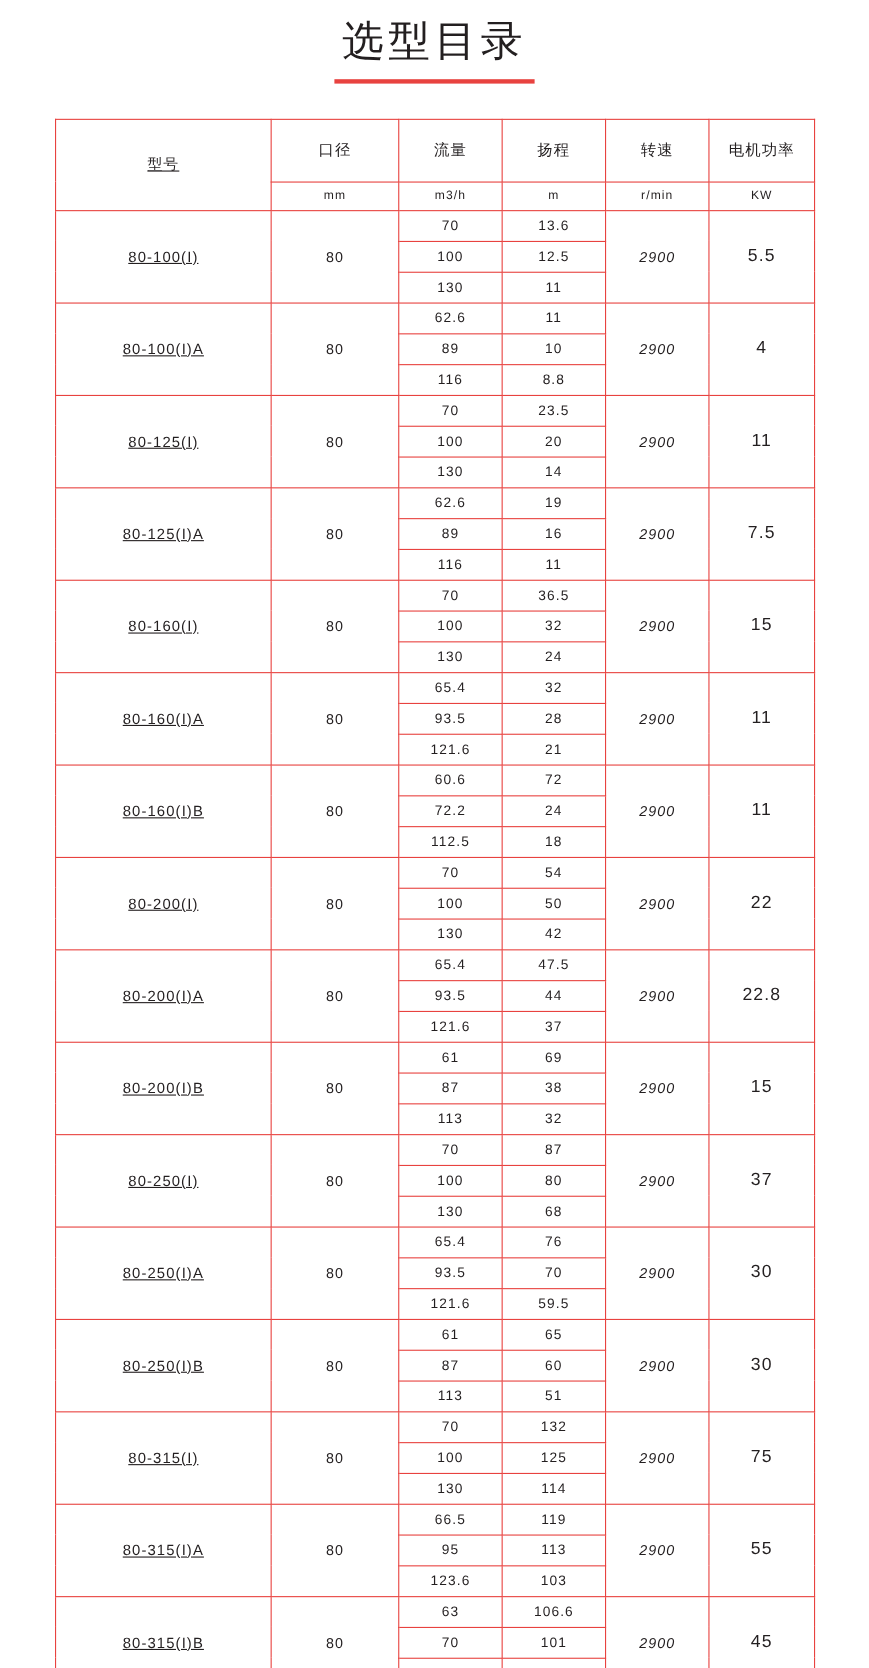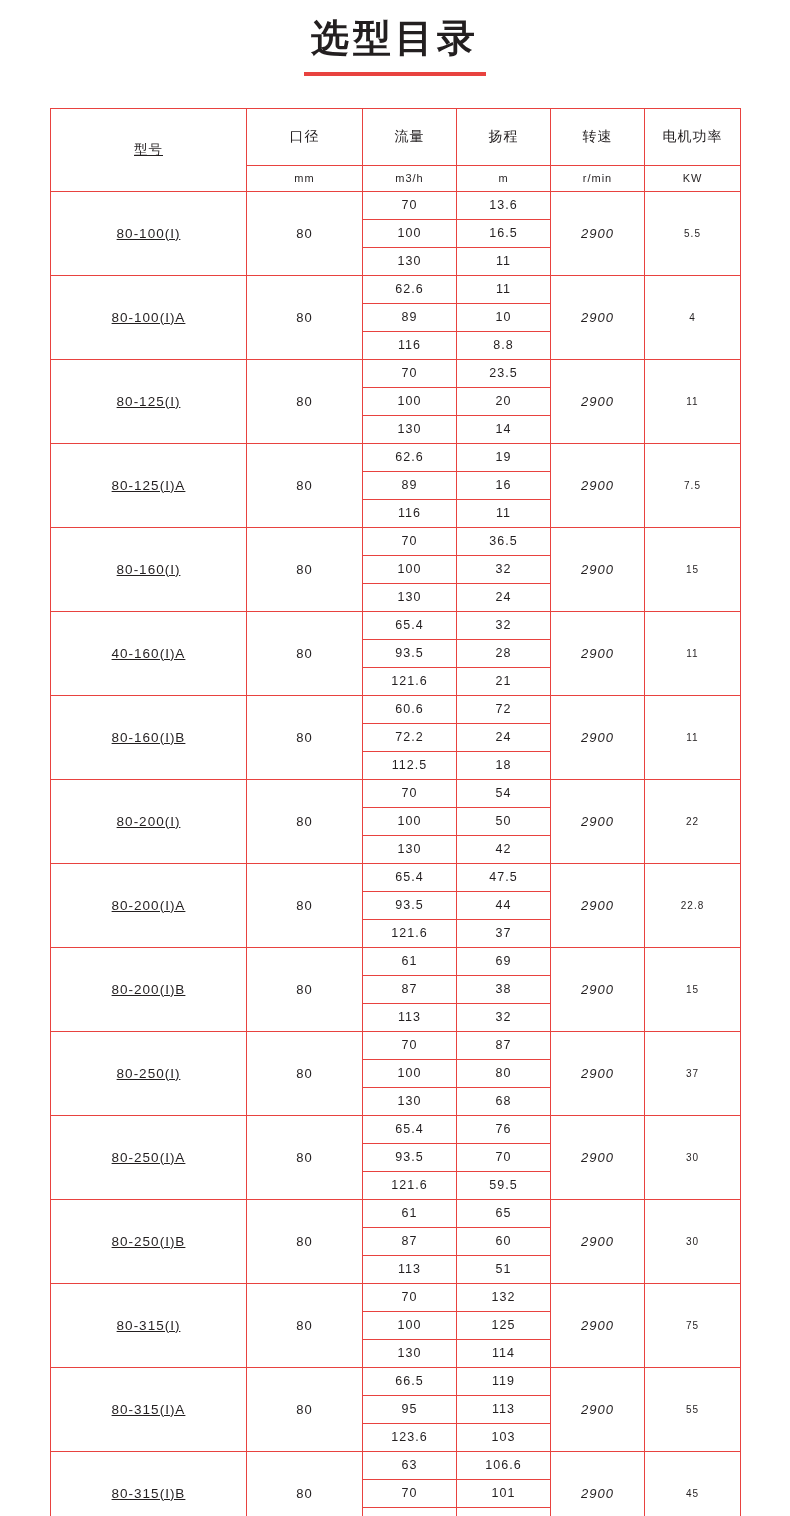--- a/index.html
+++ b/index.html
@@ -17,21 +17,21 @@
     width: 790px;
     position: relative;
     padding: 0;
   }
   .title-block {
     text-align: center;
     padding-top: 16px;
   }
   .page-title {
     font-size: 38px;
-    font-weight: bold;
+    font-weight: normal;
     letter-spacing: 4px;
     color: #231f20;
     line-height: 1.2;
     margin: 0;
   }
   .title-rule {
     width: 182px;
     height: 4px;
     background: #e8423f;
     margin: 10px auto 0 auto;
@@ -78,21 +78,21 @@
     text-decoration: underline;
   }
   td.bore-cell {
     font-size: 13px;
   }
   td.speed-cell {
     font-size: 13px;
     font-style: italic;
   }
   td.power-cell {
-    font-size: 10px;
+    font-size: 16px;
   }
   td.val-cell {
     font-size: 12.5px;
     height: 25px;
     line-height: 25px;
   }
   
 </style>
 </head>
 <body>
@@ -133,21 +133,21 @@
           <tr>
             <td rowspan="3" class="model-cell">80-100(I)</td>
             <td rowspan="3" class="bore-cell">80</td>
             <td class="val-cell">70</td>
             <td class="val-cell">13.6</td>
             <td rowspan="3" class="speed-cell">2900</td>
             <td rowspan="3" class="power-cell">5.5</td>
           </tr>
           <tr>
             <td class="val-cell">100</td>
-            <td class="val-cell">16.5</td>
+            <td class="val-cell">12.5</td>
           </tr>
           <tr>
             <td class="val-cell">130</td>
             <td class="val-cell">11</td>
           </tr>
           <tr>
             <td rowspan="3" class="model-cell">80-100(I)A</td>
             <td rowspan="3" class="bore-cell">80</td>
             <td class="val-cell">62.6</td>
             <td class="val-cell">11</td>
@@ -204,21 +204,21 @@
           </tr>
           <tr>
             <td class="val-cell">100</td>
             <td class="val-cell">32</td>
           </tr>
           <tr>
             <td class="val-cell">130</td>
             <td class="val-cell">24</td>
           </tr>
           <tr>
-            <td rowspan="3" class="model-cell">40-160(I)A</td>
+            <td rowspan="3" class="model-cell">80-160(I)A</td>
             <td rowspan="3" class="bore-cell">80</td>
             <td class="val-cell">65.4</td>
             <td class="val-cell">32</td>
             <td rowspan="3" class="speed-cell">2900</td>
             <td rowspan="3" class="power-cell">11</td>
           </tr>
           <tr>
             <td class="val-cell">93.5</td>
             <td class="val-cell">28</td>
           </tr>

